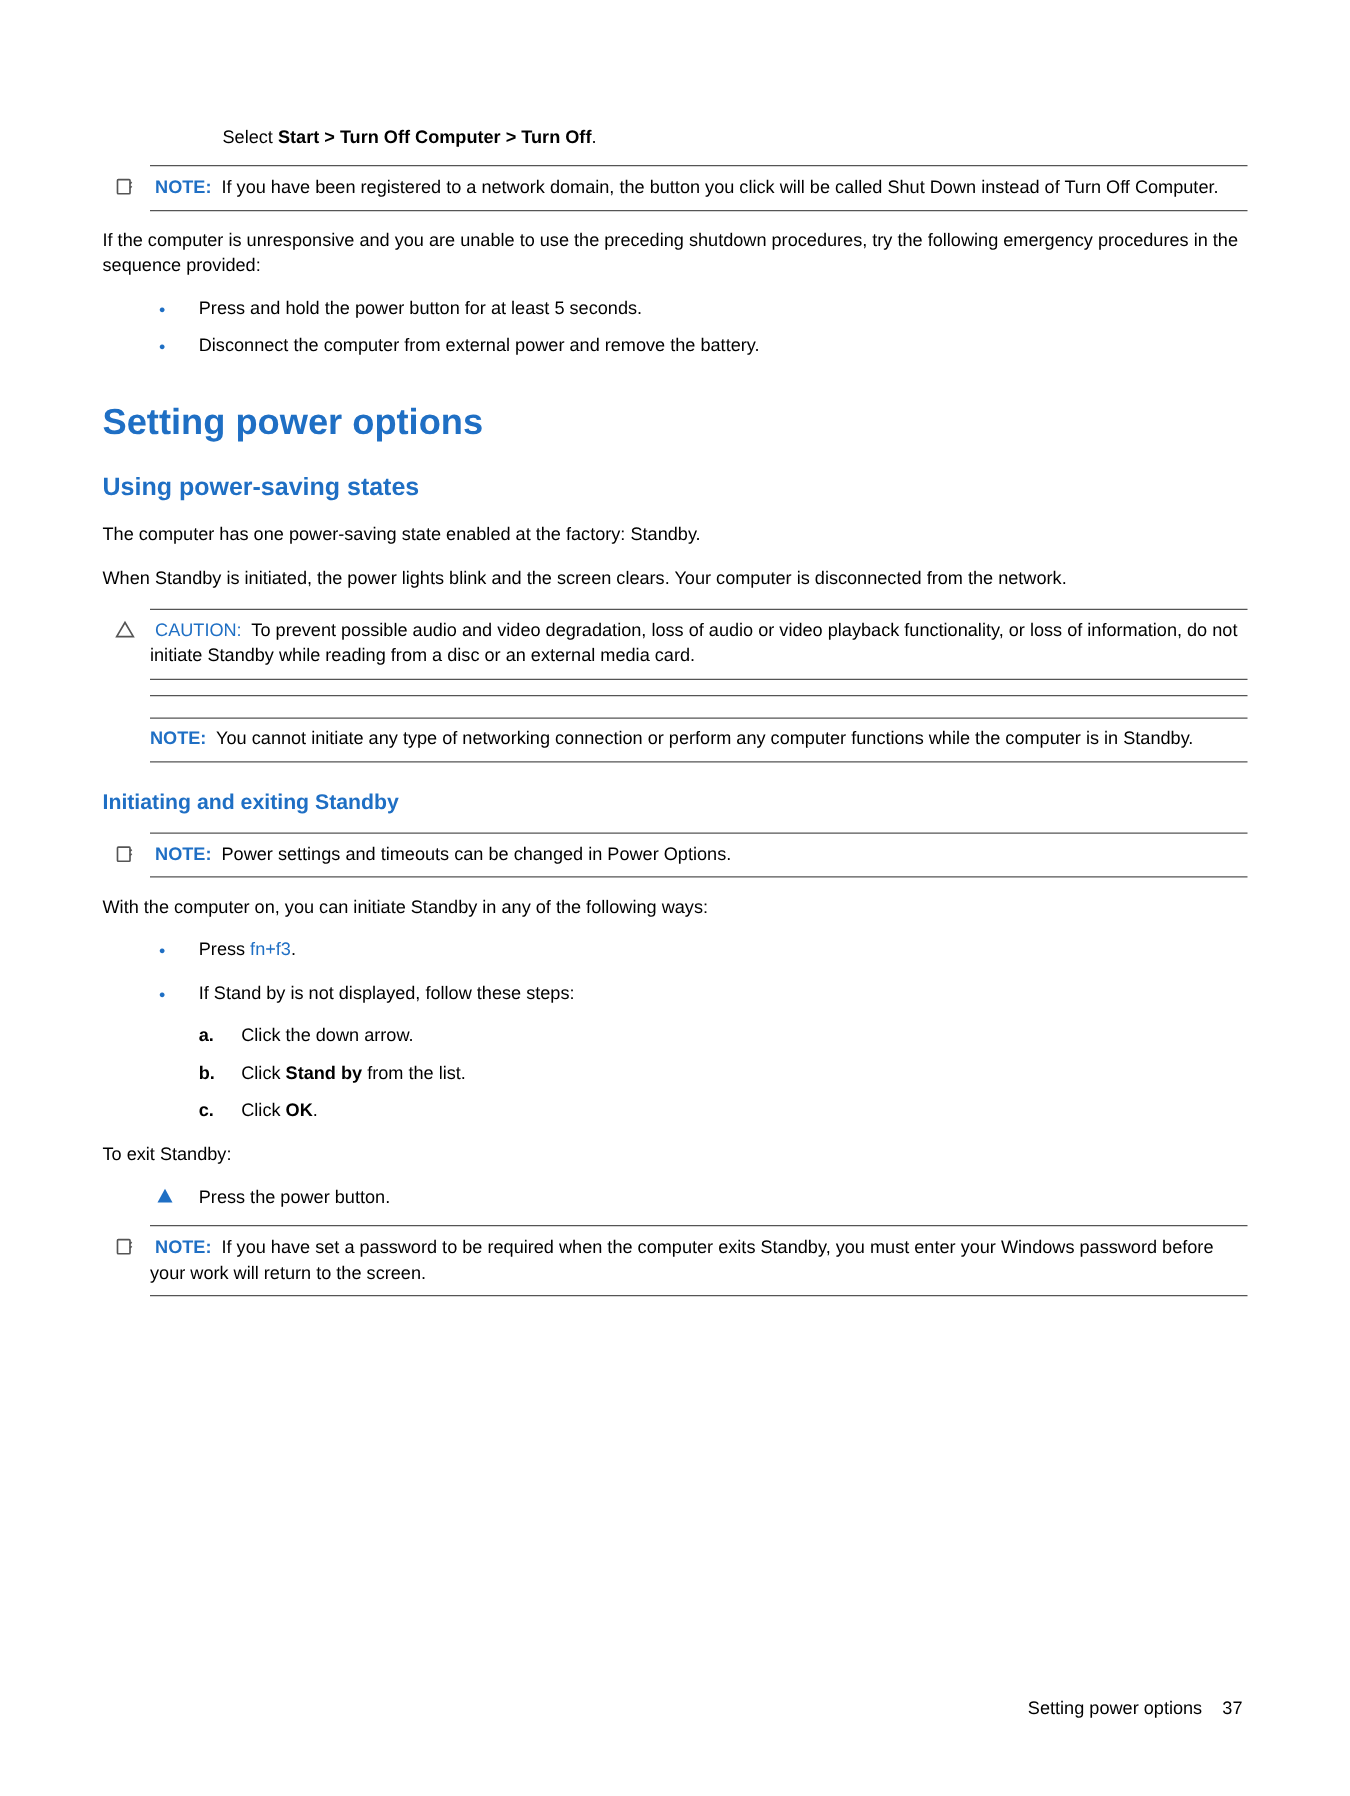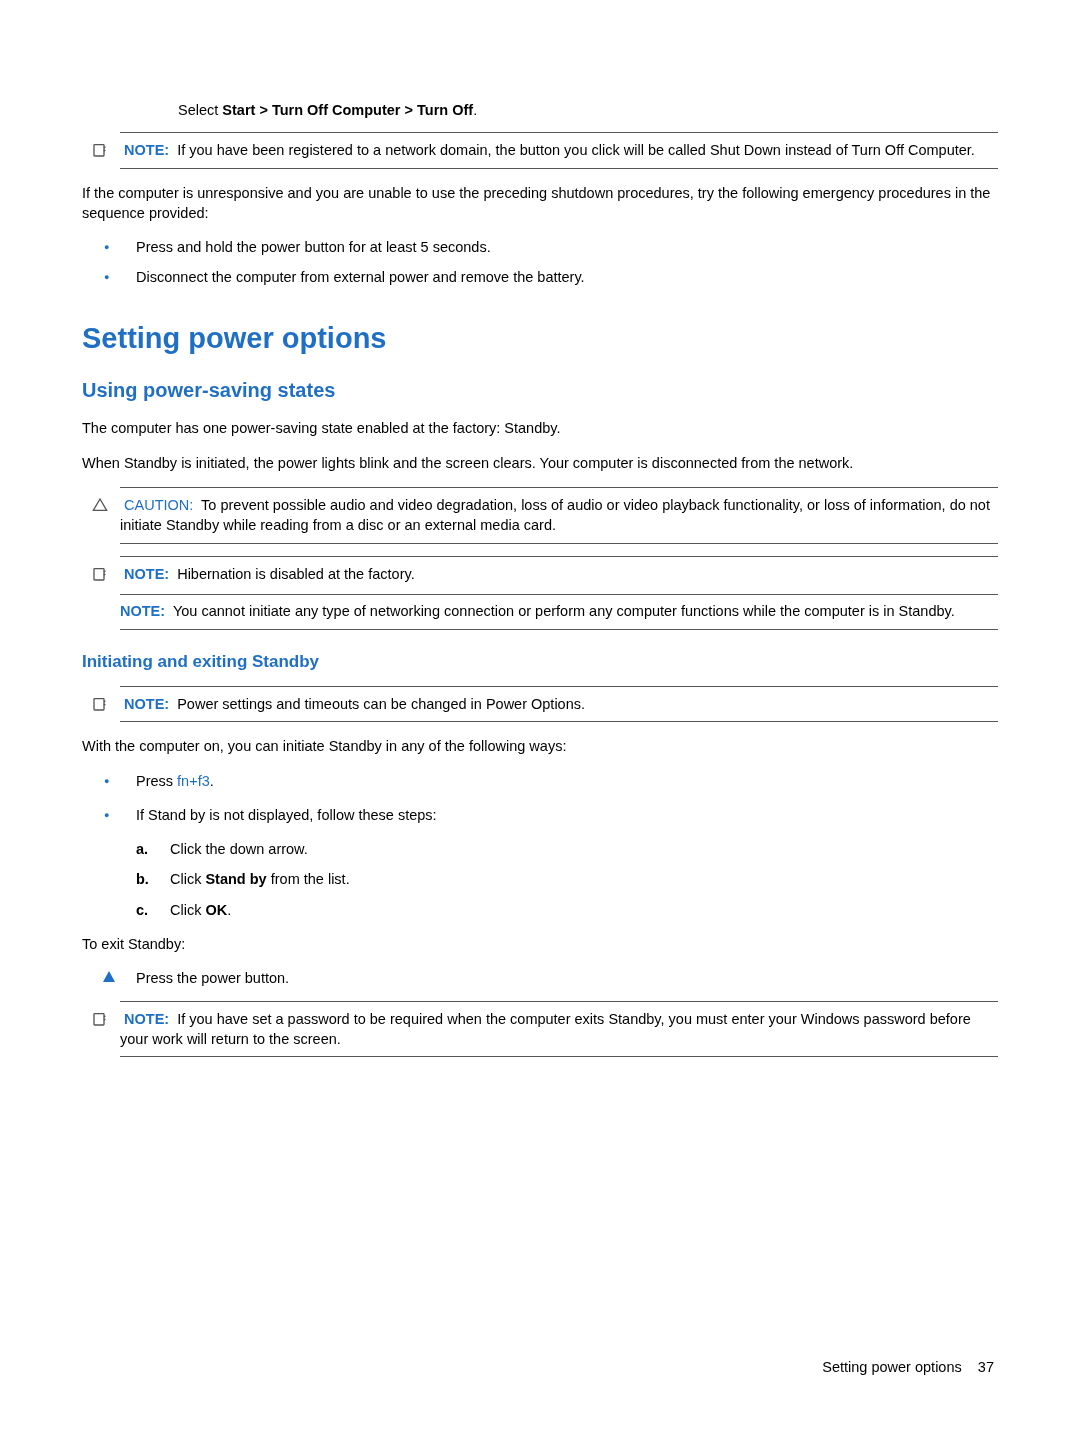--- a/index.html
+++ b/index.html
@@ -54,21 +54,21 @@
       vertical-align: top;
       margin-left: -28px;
       margin-right: 10px;
       color: #555;
     }
     .para {
       margin: 14px 0;
     }
     ul.bullets {
       list-style: none;
-      margin-left: 54px;
+      margin-left: 77px;
       margin-top: 6px;
     }
     ul.bullets > li {
       position: relative;
       margin: 10px 0;
       padding-left: 0;
     }
     ul.bullets > li::before {
       content: "●";
       color: #1f6fc4;
@@ -169,30 +169,20 @@
   <span class="caution-icon">
     <svg viewBox="0 0 24 24" fill="none" stroke="currentColor" stroke-width="2">
         <path d="M12 3 L22 20 L2 20 Z"></path>
       </svg>
   </span>
   <span class="caution-label">CAUTION:</span>
   <span>To prevent possible audio and video degradation, loss of audio or video playback functionality, or loss of information, do not initiate Standby while reading from a disc or an external media card.</span>
 </div>
 
 <div class="note-box" style="padding-bottom:8px;">
-  <div>
-    <span class="note-icon">
-      <svg viewBox="0 0 24 24" fill="none" stroke="currentColor" stroke-width="2">
-          <rect x="3" y="4" width="15" height="17" rx="1"></rect>
-          <path d="M20 7l-2 2M20 12l-2 2"></path>
-        </svg>
-    </span>
-    <span class="note-label">NOTE:</span>
-    <span>Hibernation is disabled at the factory.</span>
-  </div>
   <div class="note-inner-stack">
     <span class="note-label">NOTE:</span>
     <span>You cannot initiate any type of networking connection or perform any computer functions while the computer is in Standby.</span>
   </div>
 </div>
 
 <h3 class="subsub">Initiating and exiting Standby</h3>
 
 <div class="note-box">
   <span class="note-icon">

